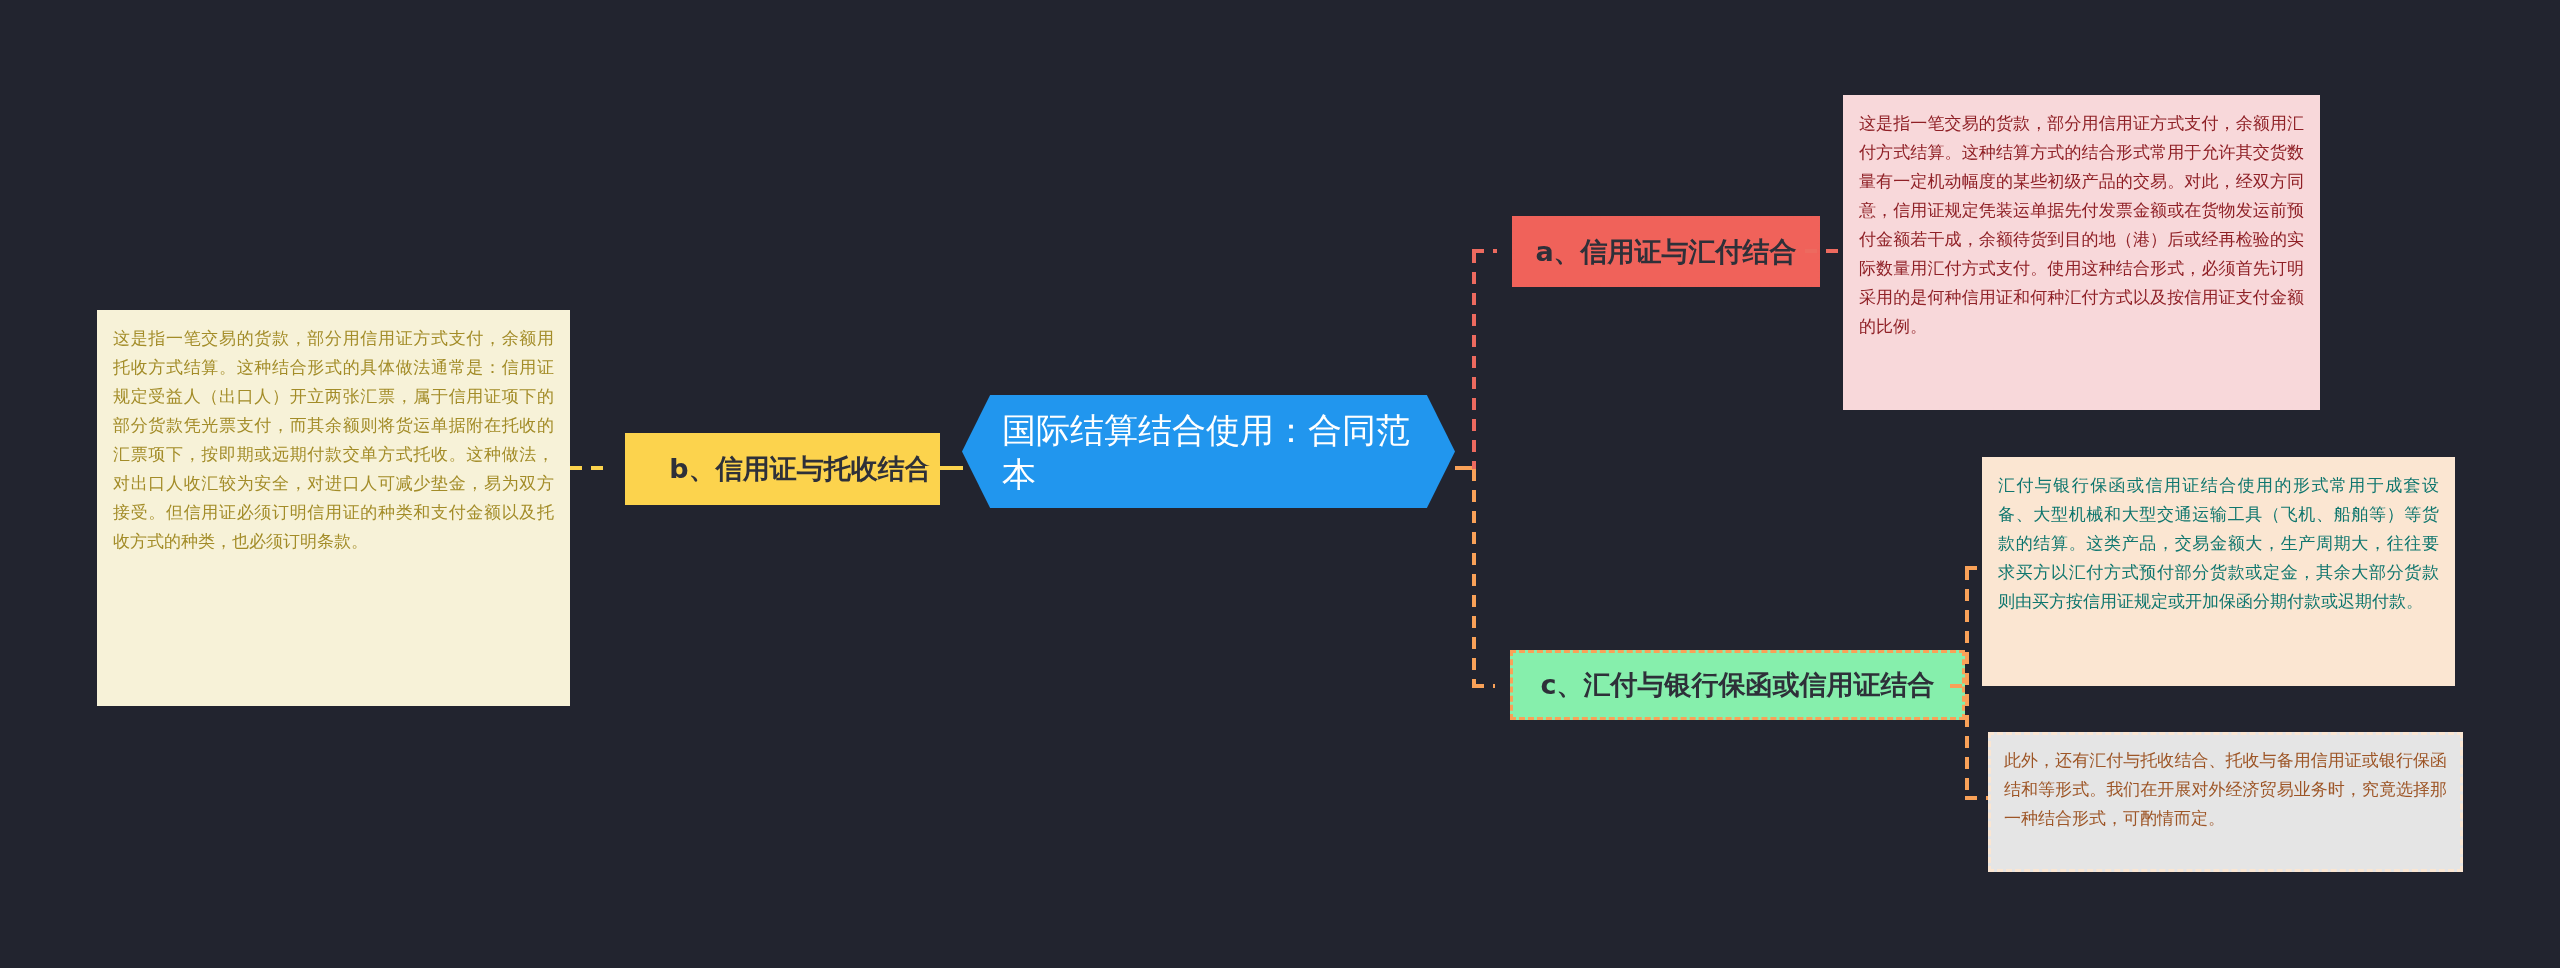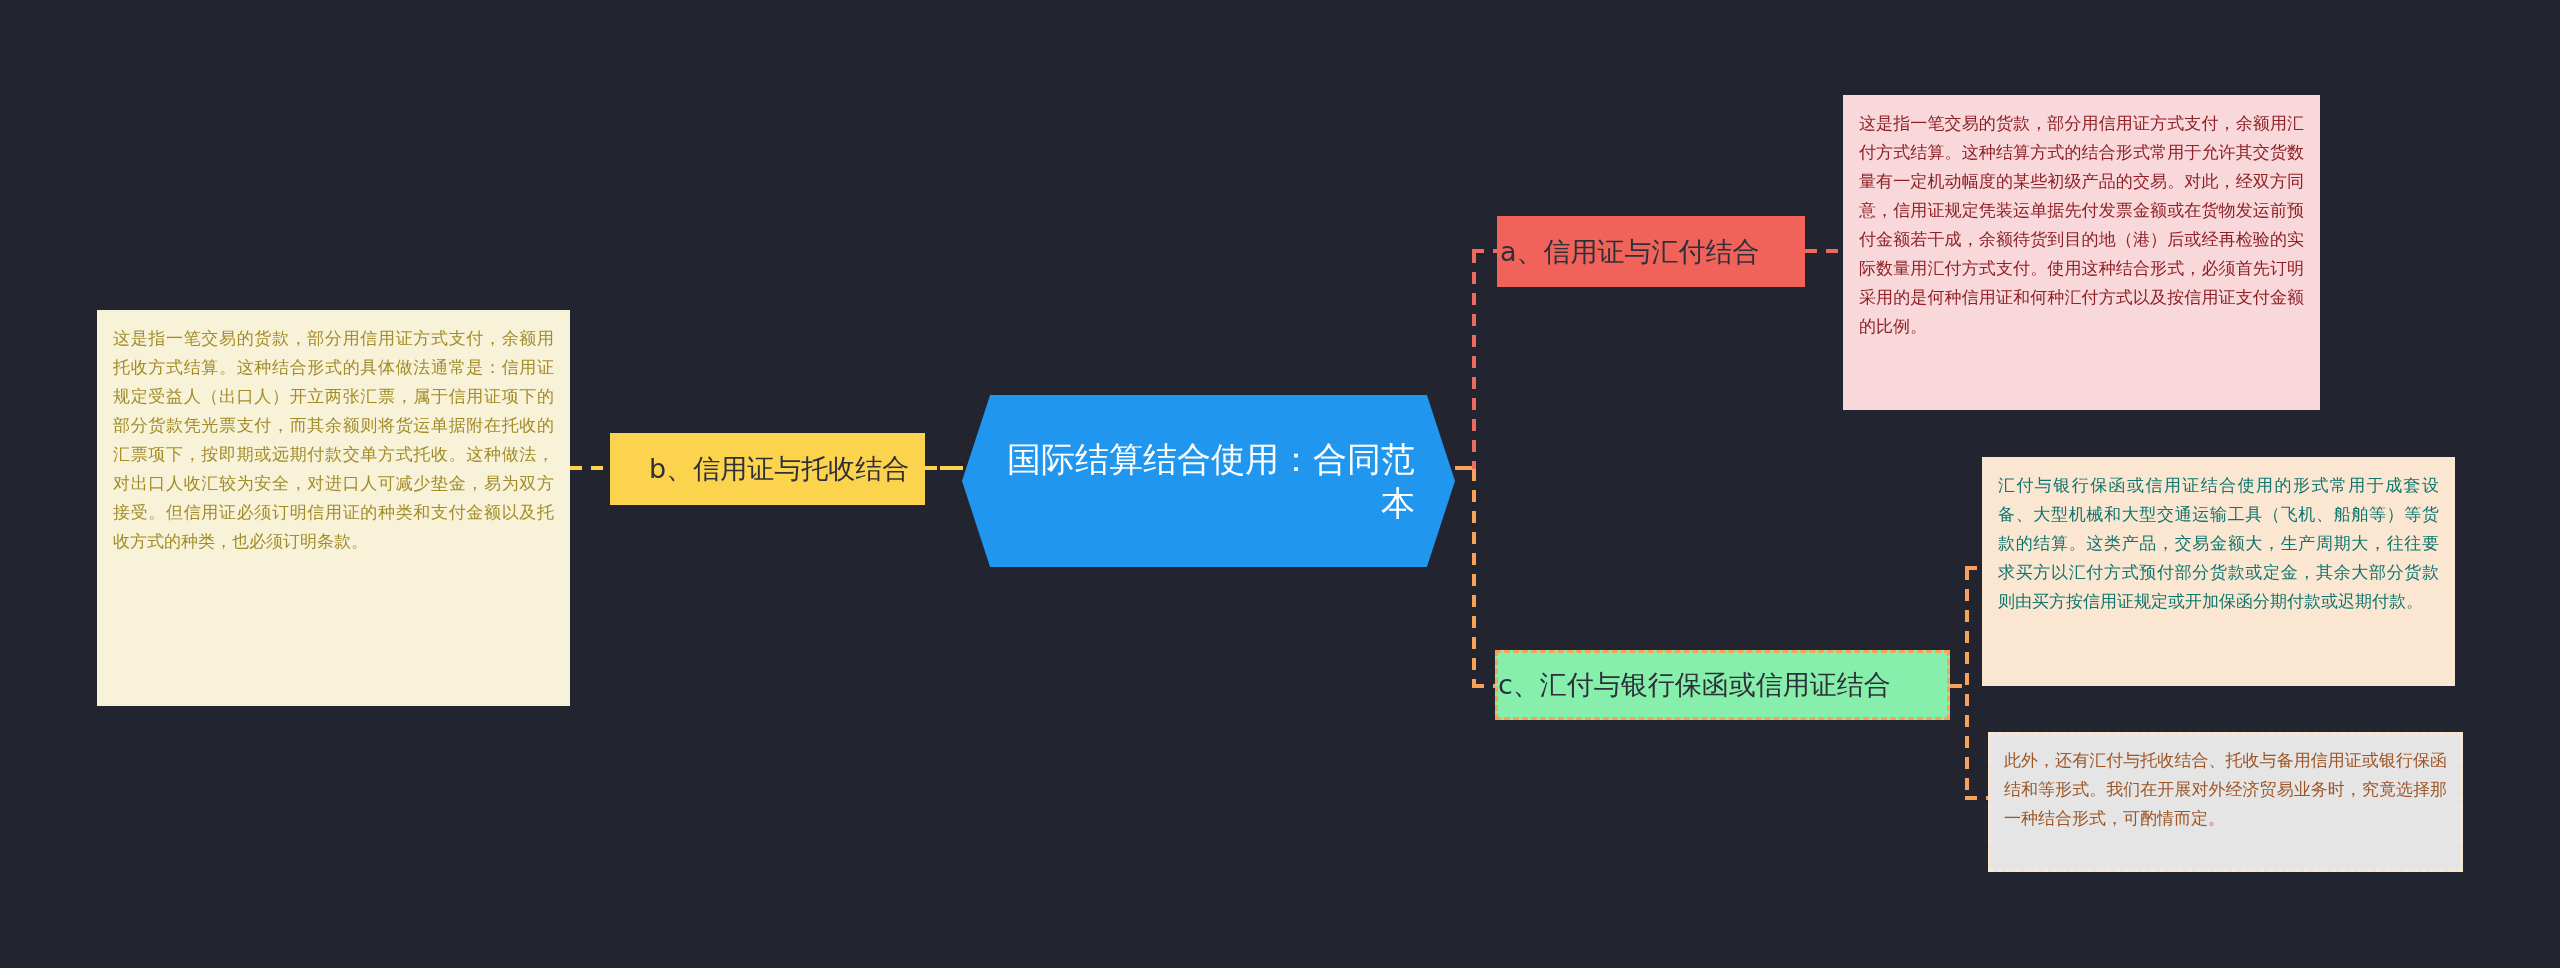--- a/index.html
+++ b/index.html
@@ -23,50 +23,52 @@
     font-size:17px;
     line-height:29px;
     text-align:justify;
     overflow:hidden;
   }
   .node-box{
     border-style:dashed;
     border-width:3px;
     display:flex;
     align-items:center;
+    justify-content:center;
     font-size:27px;
-    font-weight:400;
+    font-weight:700;
     color:#2e3039;
     white-space:nowrap;
+    margin-left:15px;
   }
   
   .detail-b{ left:97px;  top:310px; width:473px; height:396px;
              background:#f7f2d8; border-color:#f7f2d8; color:#a38c28; }
   .node-b  { left:610px; top:433px; width:315px; height:72px;
              background:#fcd34d; border-color:#fcd34d;padding-left:36px; }
   .node-a  { left:1497px; top:216px; width:308px; height:71px;
              background:#f0625a; border-color:#f0625a; }
   .detail-a{ left:1843px; top:95px; width:477px; height:315px;
              background:#f8d8da; border-color:#f8d8da; color:#8f2026; }
   .node-c  { left:1495px; top:650px; width:455px; height:70px;
              background:#86efac; border-color:#f9a158; }
   .detail-c1{ left:1982px; top:457px; width:473px; height:229px;
              background:#fbe6d2; border-color:#fbe6d2; color:#0f766e; }
   .detail-c2{ left:1988px; top:732px; width:475px; height:140px;
              background:#e5e5e5; border-color:#fbe6d2; color:#9d5526; }
   
   .center-node{
     position:absolute;
-    left:962px; top:395px; width:493px; height:172px;
+    left:962px; top:395px; width:493px; height:113px;
     background:#2196ee;
     clip-path:polygon(0 50%, 5.7% 0, 94.3% 0, 100% 50%, 94.3% 100%, 5.7% 100%);
     display:flex;
     align-items:center;
     justify-content:center;
-    text-align:right;
+    text-align:left;
     color:#ffffff;
     font-size:34px;
     line-height:44px;
     padding:0 40px;
     box-sizing:border-box;
   }
   
   .h-line,.v-line{ position:absolute; }
   .h-line{ height:4px; background-image:repeating-linear-gradient(90deg, var(--c) 0 12px, transparent 12px 21px); }
   .v-line{ width:4px;  background-image:repeating-linear-gradient(180deg, var(--c) 0 12px, transparent 12px 21px); }

